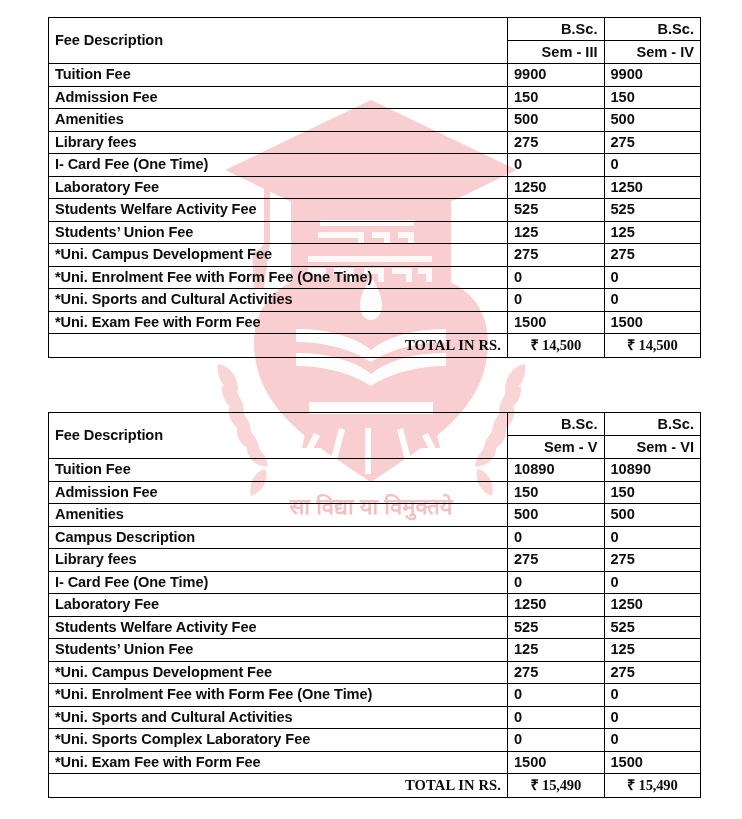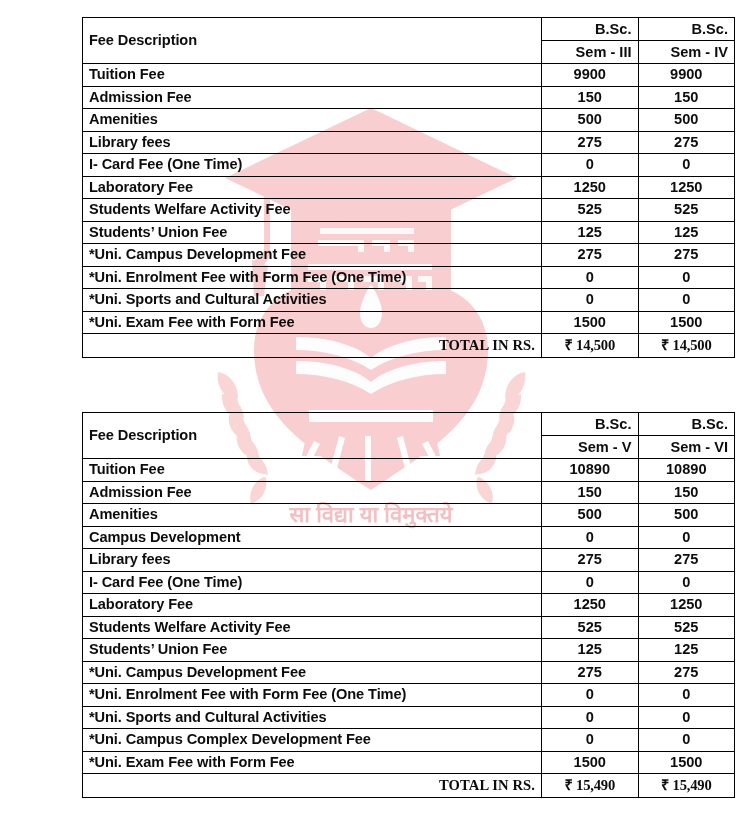--- a/index.html
+++ b/index.html
@@ -13,21 +13,21 @@
     position: relative;
     overflow: hidden;
     font-family: "Liberation Sans", sans-serif;
     color: #0d0d0d;
   }
 
   
   #watermark {
     position: absolute;
     left: 214px;
-    top: 100px;
+    top: 92px;
     width: 315px;
     height: 450px;
     z-index: 0;
     pointer-events: none;
   }
   #watermark svg { display: block; width: 100%; height: 100%; }
 
   
   .fee-table-wrap {
     position: absolute;
@@ -36,38 +36,37 @@
     z-index: 2;
   }
   #table-sem-3-4 { top: 17px; }
   #table-sem-5-6 { top: 412px; }
 
   table.fee-table {
     border-collapse: collapse;
     width: 652px;
     table-layout: fixed;
     background: transparent;
-    margin-left: 34px;
   }
   table.fee-table td {
     border: 1.6px solid #000000;
     padding: 0 6px;
     font-size: 14.6px;
     font-weight: bold;
     line-height: 1;
     height: 21.5px;
     vertical-align: middle;
     white-space: nowrap;
     background: transparent;
   }
   col.c-desc { width: 459px; }
   col.c-val  { width: 96.5px; }
 
   td.desc { text-align: left; letter-spacing: -0.1px; }
-  td.val  { text-align: center; padding-right: 9px; }
+  td.val  { text-align: left; padding-right: 9px; }
   td.hdr  { text-align: right; }
   td.total-label {
     text-align: right;
     padding-right: 7px;
     letter-spacing: 0.1px;
   }
   td.total-val {
     text-align: center;
     letter-spacing: -0.2px;
   }
@@ -261,21 +260,21 @@
         <td class="desc">Admission Fee</td>
         <td class="val">150</td>
         <td class="val">150</td>
       </tr>
       <tr>
         <td class="desc">Amenities</td>
         <td class="val">500</td>
         <td class="val">500</td>
       </tr>
       <tr>
-        <td class="desc">Campus Development</td>
+        <td class="desc">Campus Description</td>
         <td class="val">0</td>
         <td class="val">0</td>
       </tr>
       <tr>
         <td class="desc">Library fees</td>
         <td class="val">275</td>
         <td class="val">275</td>
       </tr>
       <tr>
         <td class="desc">I- Card Fee (One Time)</td>
@@ -306,21 +305,21 @@
         <td class="desc">*Uni. Enrolment Fee with Form Fee (One Time)</td>
         <td class="val">0</td>
         <td class="val">0</td>
       </tr>
       <tr>
         <td class="desc">*Uni. Sports and Cultural Activities</td>
         <td class="val">0</td>
         <td class="val">0</td>
       </tr>
       <tr>
-        <td class="desc">*Uni. Campus Complex Development Fee</td>
+        <td class="desc">*Uni. Sports Complex Laboratory Fee</td>
         <td class="val">0</td>
         <td class="val">0</td>
       </tr>
       <tr>
         <td class="desc">*Uni. Exam Fee with Form Fee</td>
         <td class="val">1500</td>
         <td class="val">1500</td>
       </tr>
 
       <tr class="total-row">

